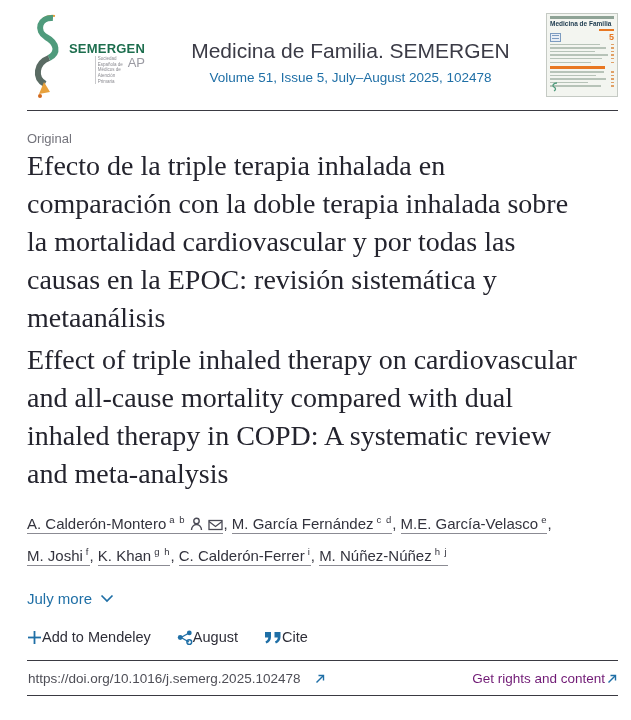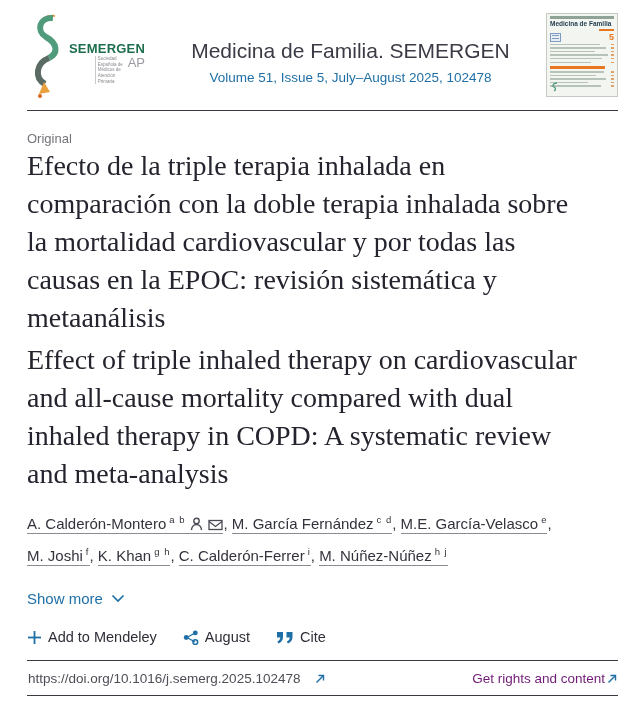--- a/index.html
+++ b/index.html
@@ -60,21 +60,21 @@
   .authors { margin-top:13px; font-size:15px; line-height:28px; color:#33333d; max-width:585px; }
   .author { white-space:nowrap; border-bottom:1px solid #8b8b93; padding-bottom:1px; cursor:pointer; }
   .author sup { font-size:9.5px; margin-left:3px; letter-spacing:1px; }
   .author .a-icon { margin-left:5px; vertical-align:-2px; }
   .sep { border:none; }
 
   .show-more { margin-top:20px; font-size:15px; color:#1f6fa6; display:inline-flex; align-items:center; gap:8px; cursor:pointer; }
 
   
   .actions { margin-top:21px; display:flex; align-items:center; gap:26px; font-size:14.5px; color:#2e2e38; }
-  .action { display:inline-flex; align-items:center; gap:6px; cursor:pointer; }
+  .action { display:inline-flex; align-items:center; gap:0; cursor:pointer; }
 
   
   .doi-row { display:flex; justify-content:space-between; align-items:center; padding:10px 1px 9px 1px; font-size:13.5px; }
   .doi-link { color:#4e4e56; display:inline-flex; align-items:center; gap:15px; cursor:pointer; }
   .rights-link { color:#701a75; display:inline-flex; align-items:center; gap:2px; cursor:pointer; }
 </style>
 </head>
 <body>
 
 <div class="page">
@@ -193,21 +193,21 @@
         </svg></span><span class="sep">, </span>
     <span class="author"><span>M. García Fernández</span><sup>c d</sup></span><span class="sep">, </span>
     <span class="author"><span>M.E. García-Velasco</span><sup>e</sup></span><span class="sep">, </span>
     <span class="author"><span>M. Joshi</span><sup>f</sup></span><span class="sep">, </span>
     <span class="author"><span>K. Khan</span><sup>g h</sup></span><span class="sep">, </span>
     <span class="author"><span>C. Calderón-Ferrer</span><sup>i</sup></span><span class="sep">, </span>
     <span class="author"><span>M. Núñez-Núñez</span><sup>h j</sup></span>
   </div>
 
   <div class="show-more">
-    <span>Show more</span>
+    <span>July more</span>
     <svg width="14" height="9" viewBox="0 0 14 9">
         <polyline points="1.5,1.5 7,7 12.5,1.5" fill="none" stroke="#1f6fa6" stroke-width="1.7"></polyline>
       </svg>
   </div>
 
   
   <div class="actions">
     <span class="action">
       <svg width="15" height="15" viewBox="0 0 15 15">
           <line x1="7.5" y1="1" x2="7.5" y2="14" stroke="#1f6fa6" stroke-width="1.8"></line>

